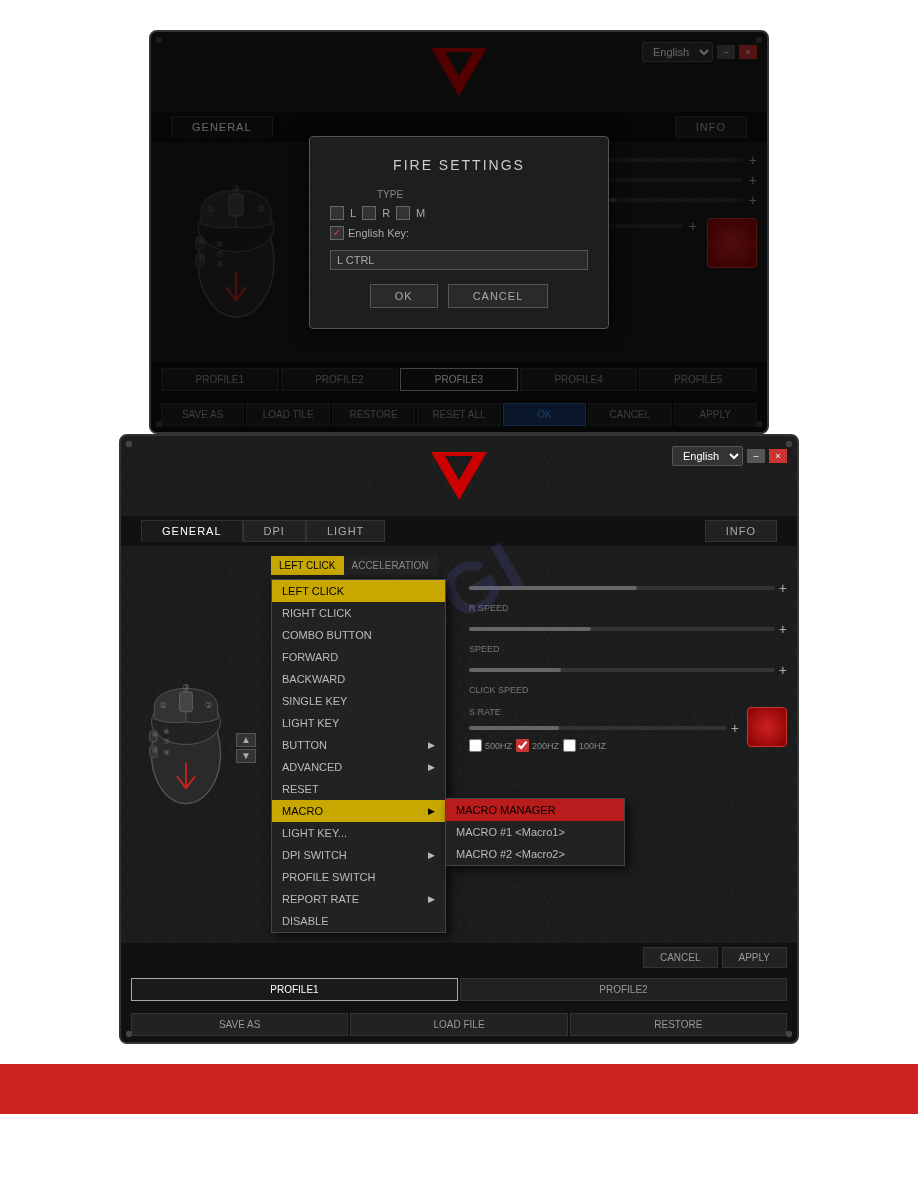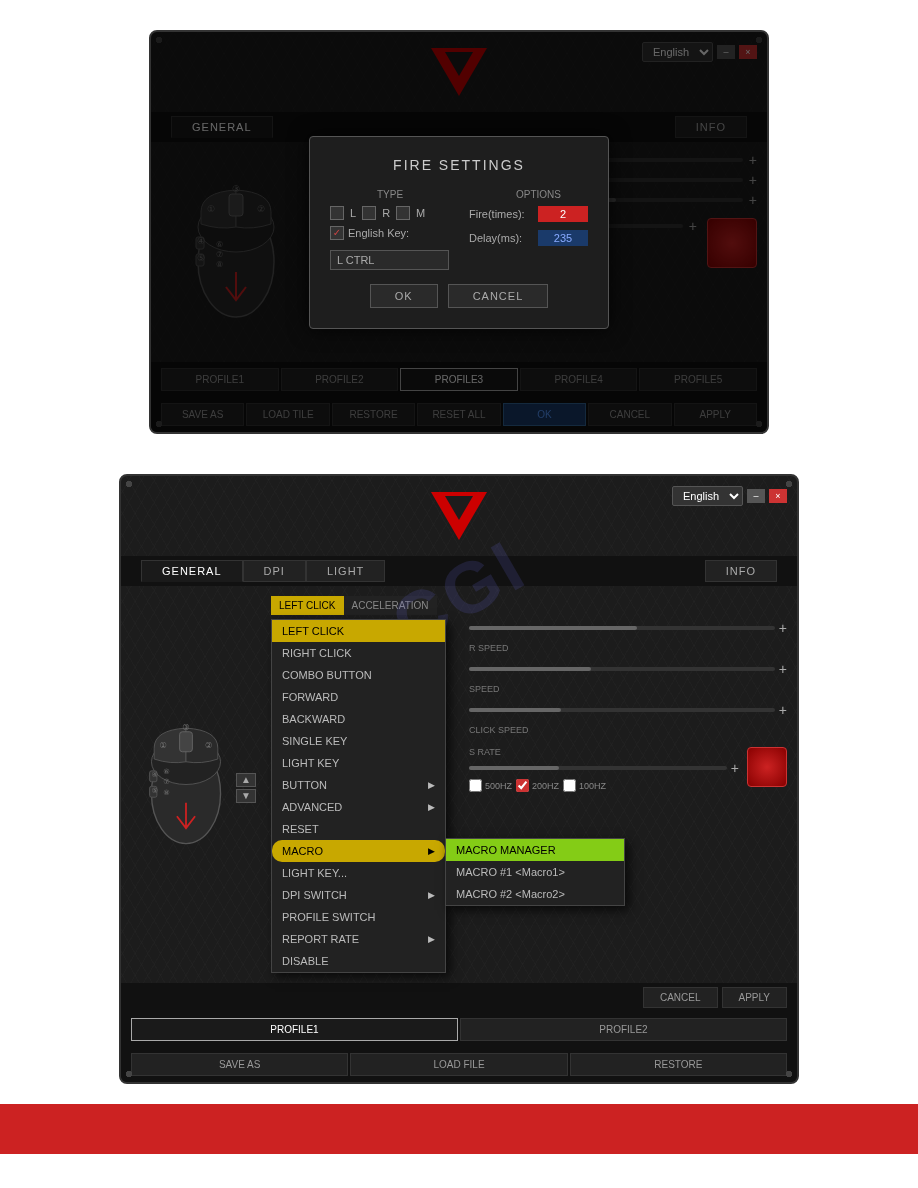--- a/index.html
+++ b/index.html
@@ -31,21 +31,20 @@
       white-space: nowrap;
       letter-spacing: 4px;
     }
 
     
     .panel-wrapper {
       display: flex;
       flex-direction: column;
       align-items: center;
       padding: 20px 30px;
-      gap: 40px;
     }
 
     
     .game-window {
       width: 620px;
       background: #1a1a1a;
       border: 2px solid #333;
       border-radius: 8px;
       position: relative;
       overflow: hidden;
@@ -472,21 +471,20 @@
 
     .dropdown-item:hover,
     .dropdown-item.highlighted {
       background: #c8a800;
       color: #000;
     }
 
     .dropdown-item.submenu-open {
       background: #c8a800;
       color: #000;
-      border-radius: 10px;
     }
 
     .dropdown-arrow {
       font-size: 9px;
     }
 
     .submenu {
       position: absolute;
       left: 100%;
       top: 0;
@@ -498,21 +496,21 @@
 
     .submenu-item {
       padding: 5px 10px;
       color: #bbb;
       font-size: 11px;
       cursor: pointer;
       white-space: nowrap;
     }
 
     .submenu-item.highlighted {
-      background: #84cc16;
+      background: #b91c1c;
       color: #000;
     }
 
     
     .bottom-red-bar {
       width: 918px;
       height: 50px;
       background: #cc2222;
     }
   </style>
@@ -630,31 +628,20 @@
               <div class="radio-box"></div>
               <span class="radio-label">M</span>
             </div>
             <div class="checkbox-row">
               <div class="checkbox-box">✓</div>
               <span class="radio-label">English Key:</span>
             </div>
             <input type="text" class="text-input" value="L CTRL" style="">
           </div>
 
-          <div class="dialog-col">
-            <div class="dialog-section-label">Options</div>
-            <div class="fire-field-row">
-              <span class="fire-field-label">Fire(times):</span>
-              <input type="text" class="fire-field-value" value="2" style="">
-            </div>
-            <div class="fire-field-row">
-              <span class="fire-field-label">Delay(ms):</span>
-              <input type="text" class="fire-field-value dark" value="235" style="">
-            </div>
-          </div>
         </div>
         <div class="dialog-buttons">
           <button class="dialog-btn">OK</button>
           <button class="dialog-btn">CANCEL</button>
         </div>
       </div>
     </div>
 
     <div class="profiles-bar">
       <div class="profile-btn">PROFILE1</div>

